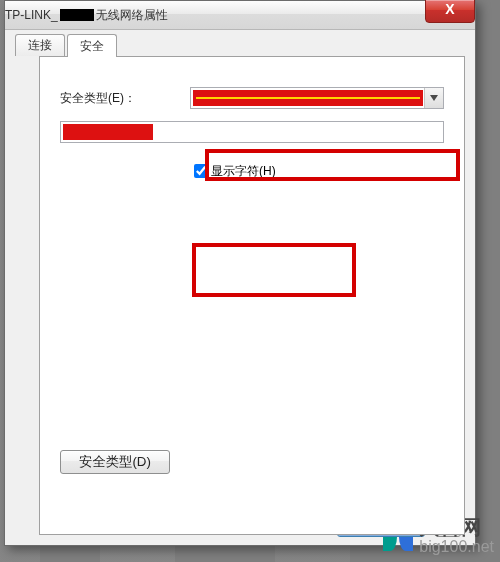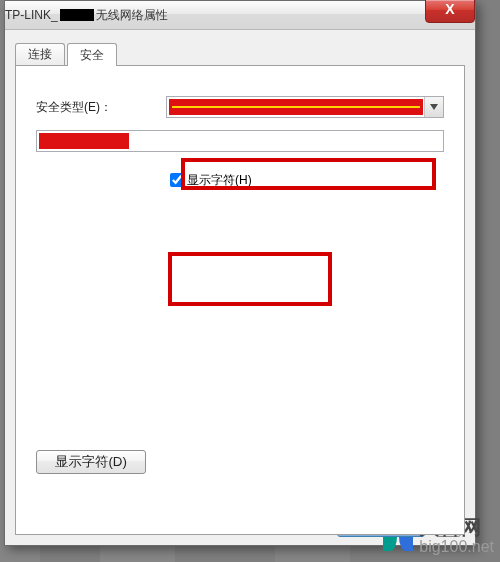--- a/index.html
+++ b/index.html
@@ -70,21 +70,21 @@
     text-align: center;
     line-height: 18px;
     font-size: 14px;
     font-weight: bold;
     font-family: Arial, sans-serif;
     box-shadow: inset 0 1px 0 rgba(255,255,255,0.35);
   }
 
   .client {
     flex: 1;
-    padding: 13px 10px 10px 10px;
+    padding: 4px 10px 10px 10px;
     display: flex;
     flex-direction: column;
   }
 
   
   .tabstrip {
     height: 22px;
     display: flex;
     align-items: flex-end;
     position: relative;
@@ -113,20 +113,21 @@
 
   .tabpage {
     flex: 1;
     border: 1px solid #a0a0a0;
     background: #fff;
     padding: 30px 20px 16px 20px;
     display: flex;
     flex-direction: column;
     position: relative;
     z-index: 1;
+    margin-left: 24px;
   }
 
   .form-row {
     display: flex;
     align-items: center;
     margin-bottom: 12px;
   }
   .form-row label {
     width: 130px;
     color: #222;
@@ -313,21 +314,21 @@
           <div class="redbar medium"></div>
         </div>
       </div>
 
       <div class="check-row">
         <input type="checkbox" checked="" style="">
         <span>显示字符(H)</span>
       </div>
 
       <div class="advanced-btn-row">
-        <button class="win-btn">显示字符(D)</button>
+        <button class="win-btn">安全类型(D)</button>
       </div>
 
       <div id="hl1" class="highlight-box"></div>
       <div id="hl2" class="highlight-box"></div>
 
     </div>
 
   </div>
 
   <div class="dialog-buttons">

